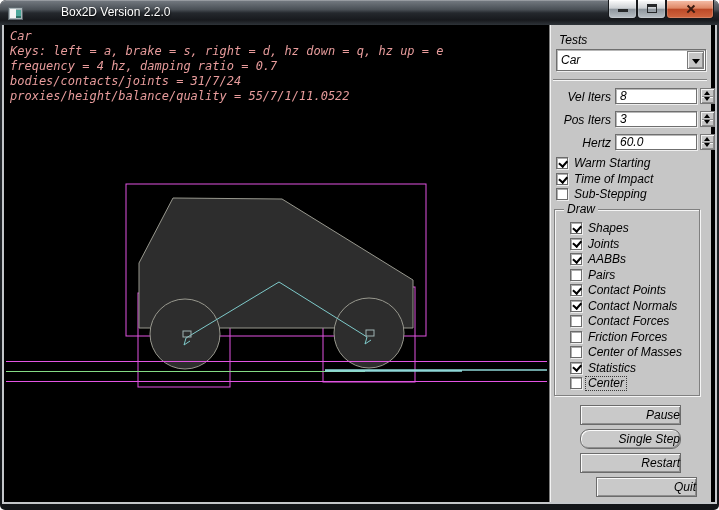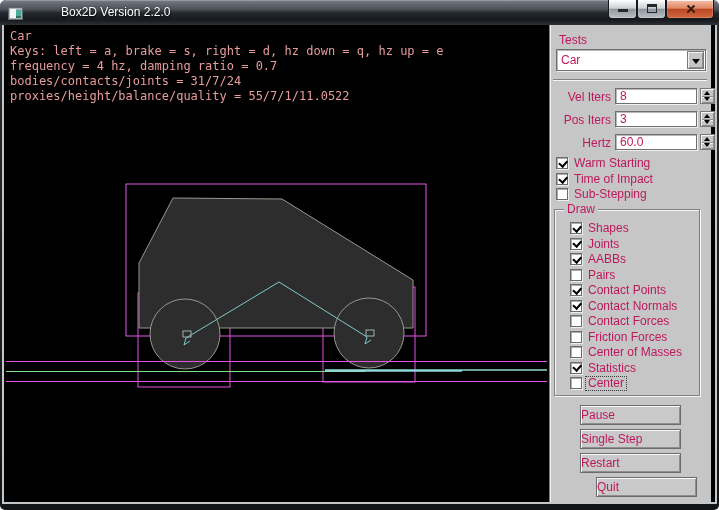--- a/index.html
+++ b/index.html
@@ -32,30 +32,31 @@
   .glyph-max{position:absolute;left:9px;top:4px;width:10px;height:9px;border:1px solid #26282a;border-top:3px solid #26282a;background:transparent;}
   .glyph-close{position:absolute;left:18px;top:3px;width:12px;height:12px;}
   .glyph-close::before,.glyph-close::after{
     content:"";position:absolute;left:1px;top:5px;width:10px;height:2.4px;background:#3a1a10;}
   .glyph-close::before{transform:rotate(45deg);}
   .glyph-close::after{transform:rotate(-45deg);}
   
   .client{
     position:absolute;left:4px;top:25px;width:711px;height:477px;background:#000;
     box-shadow:0 0 0 2px #c4c7ca;
+    font-style:italic;
   }
   .canvas{position:absolute;left:0;top:0;width:545px;height:477px;background:#000;overflow:hidden;}
   .overlay-text{position:absolute;left:6px;top:4px;font-family:"DejaVu Sans Mono",monospace;font-size:12px;line-height:15px;}
   .overlay-text div{white-space:pre;}
   #scene-svg{position:absolute;left:0;top:0;}
   
   .panel{
     position:absolute;left:545px;top:0;width:162px;height:477px;background:#c6c6c6;
     border-left:1px solid #7d7d7d;box-shadow:inset 1px 0 0 #f2f2f2;
-    font-size:12px;color:#be185d;
+    font-size:12px;color:#000000;
   }
   .panel .lab{position:absolute;white-space:nowrap;}
   .tests-label{left:9px;top:8px;}
   .dropdown{
     position:absolute;left:6px;top:24px;width:150px;height:22px;background:#fff;
     border:1px solid #6f6f6f;box-shadow:inset 1px 1px 0 #b7b7b7,1px 1px 0 #efefef;
   }
   .dropdown .dd-value{position:absolute;left:4px;top:2px;line-height:16px;}
   .dd-btn{
     position:absolute;right:1px;top:1px;width:17px;height:18px;background:#c6c6c6;
@@ -92,21 +93,21 @@
   .cb-label{position:absolute;left:18px;top:0;line-height:13px;white-space:nowrap;}
   .cb-label.focused{outline:1px dotted #3a3a3a;padding:0 2px;left:16px;}
   .groupbox{
     position:absolute;left:4px;top:184px;width:146px;height:187px;
     border:1px solid #808080;box-shadow:inset 1px 1px 0 #f5f5f5,1px 1px 0 #f5f5f5;
   }
   .group-label{position:absolute;left:9px;top:-7px;background:#c6c6c6;padding:0 3px;line-height:13px;}
   .btn{
     position:absolute;left:30px;width:101px;height:20px;background:#c9c9c9;
     border:1px solid #6b6b6b;box-shadow:inset 1px 1px 0 #fafafa,inset -1px -1px 0 #8e8e8e;
-    text-align:left;line-height:18px;
+    text-align:right;line-height:18px;
   }
 </style>
 </head>
 <body>
 
 <div class="window">
 
   <div class="titlebar">
     <span class="app-icon">
       <svg width="15" height="13" viewBox="0 0 15 13">
@@ -255,18 +256,18 @@
           <span class="cb-box checked"></span>
           <span class="cb-label">Statistics</span>
         </div>
         <div class="cb-row" style="left:15px;top:167px;">
           <span class="cb-box"></span>
           <span class="cb-label focused">Center</span>
         </div>
       </div>
 
       <div class="btn" style="top:380px;">Pause</div>
-      <div class="btn" style="top:404px;">Single Step</div>
+      <div class="btn" style="top:404px;border-radius:9px;">Single Step</div>
       <div class="btn" style="top:428px;">Restart</div>
       <div class="btn" style="top:452px;margin-left:16px;">Quit</div>
     </div>
   </div>
 </div>
 
 </body></html>

